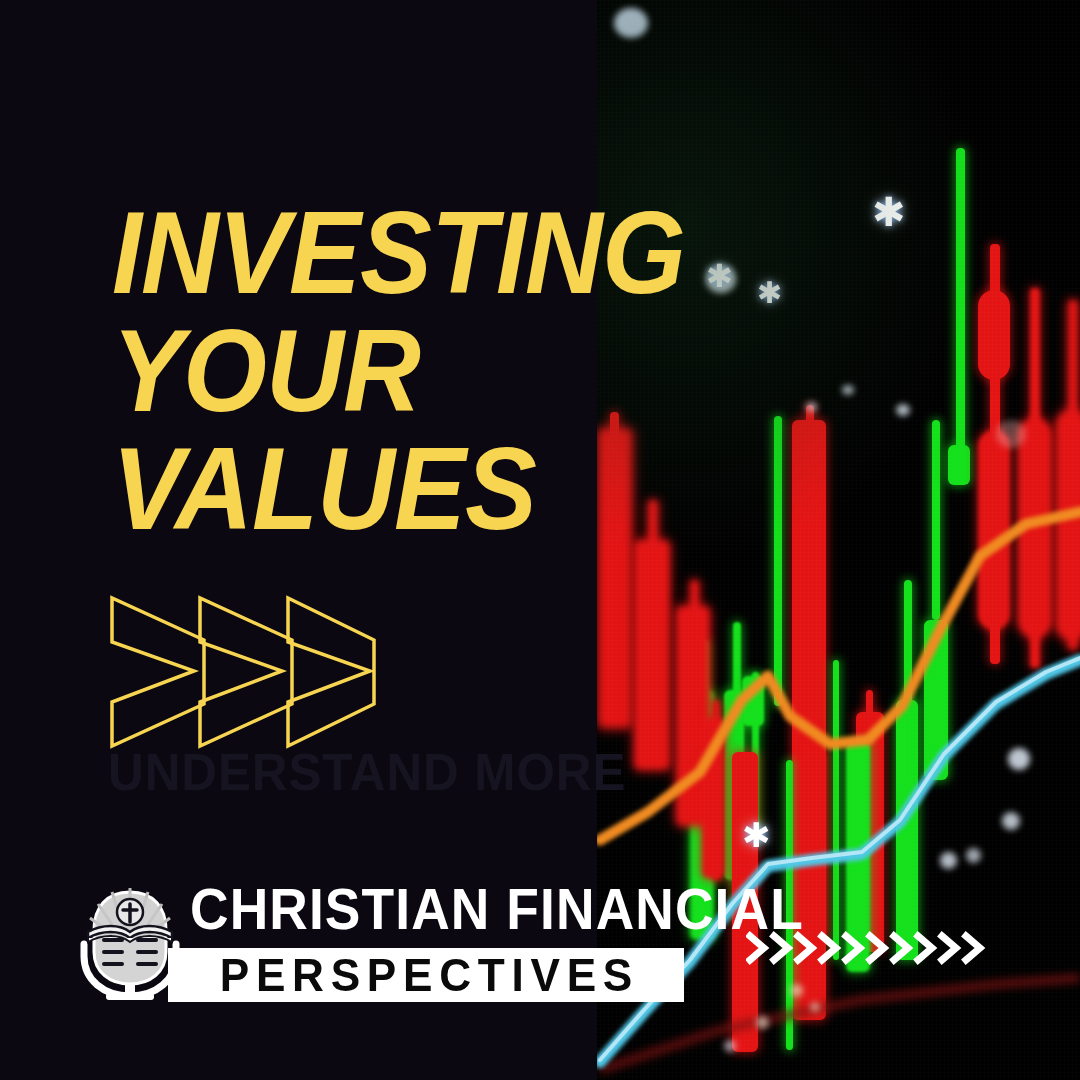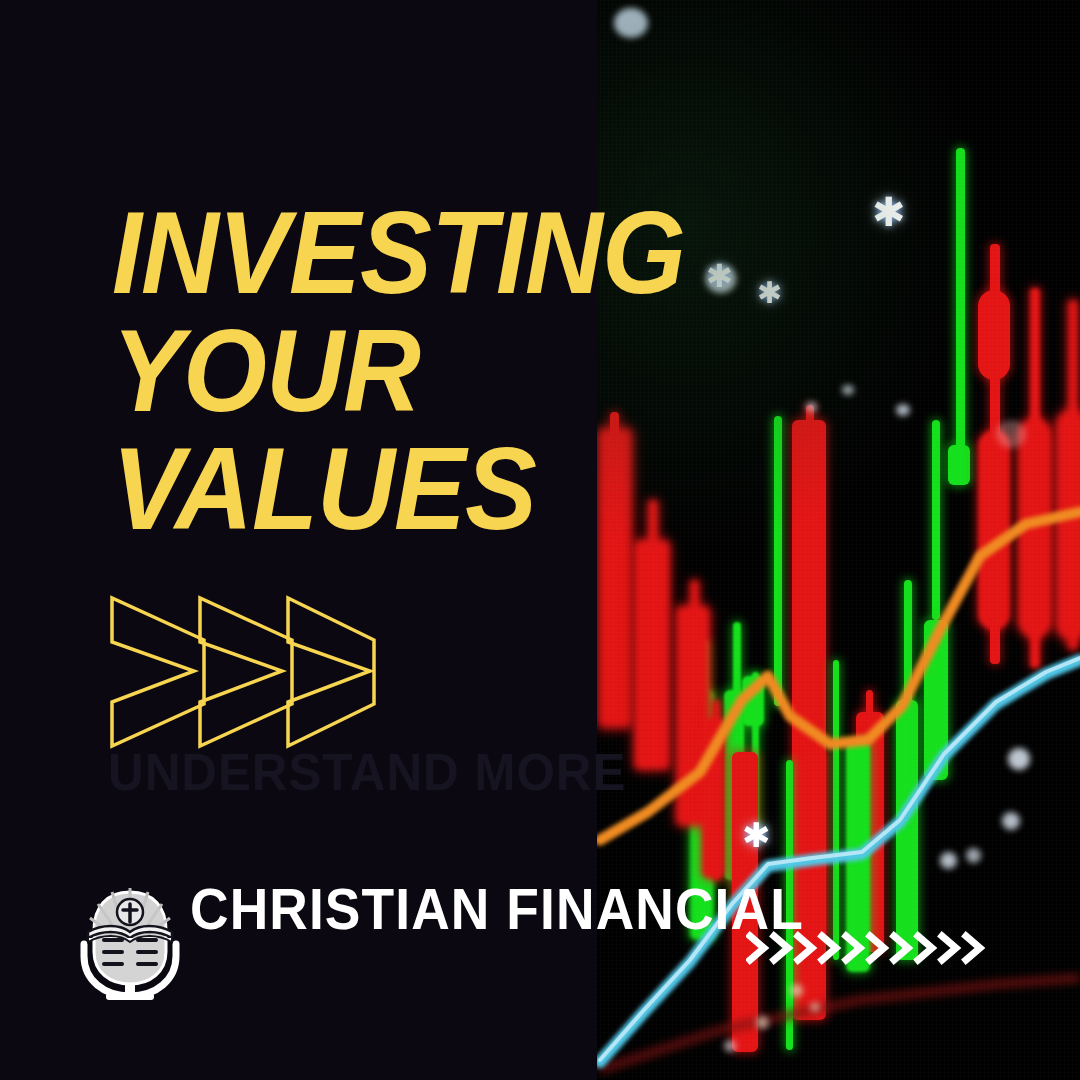--- a/index.html
+++ b/index.html
@@ -371,15 +371,18 @@
         <circle cx="52" cy="34" r="13" fill="#e8e8e8" stroke="#14121c" stroke-width="2.5"></circle>
         <g stroke="#14121c" stroke-width="3.5" stroke-linecap="round">
           <line x1="52" y1="26" x2="52" y2="44"></line>
           <line x1="45" y1="32" x2="59" y2="32"></line>
         </g>
       </svg>
     </div>
 
     <div id="logo-word-top">CHRISTIAN FINANCIAL</div>
 
+    <div id="logo-bar">
+      <div id="logo-word-bottom">PERSPECTIVES</div>
+    </div>
   </div>
 
 </div>
 
 </body></html>

